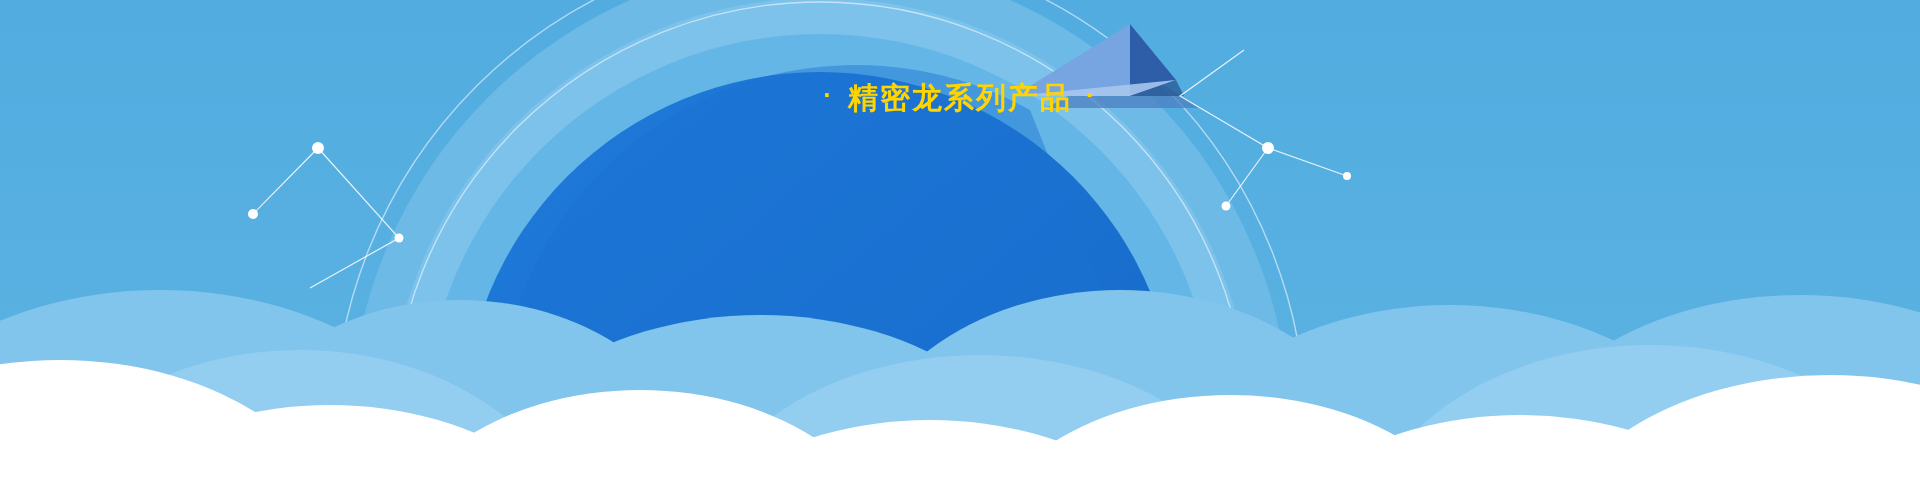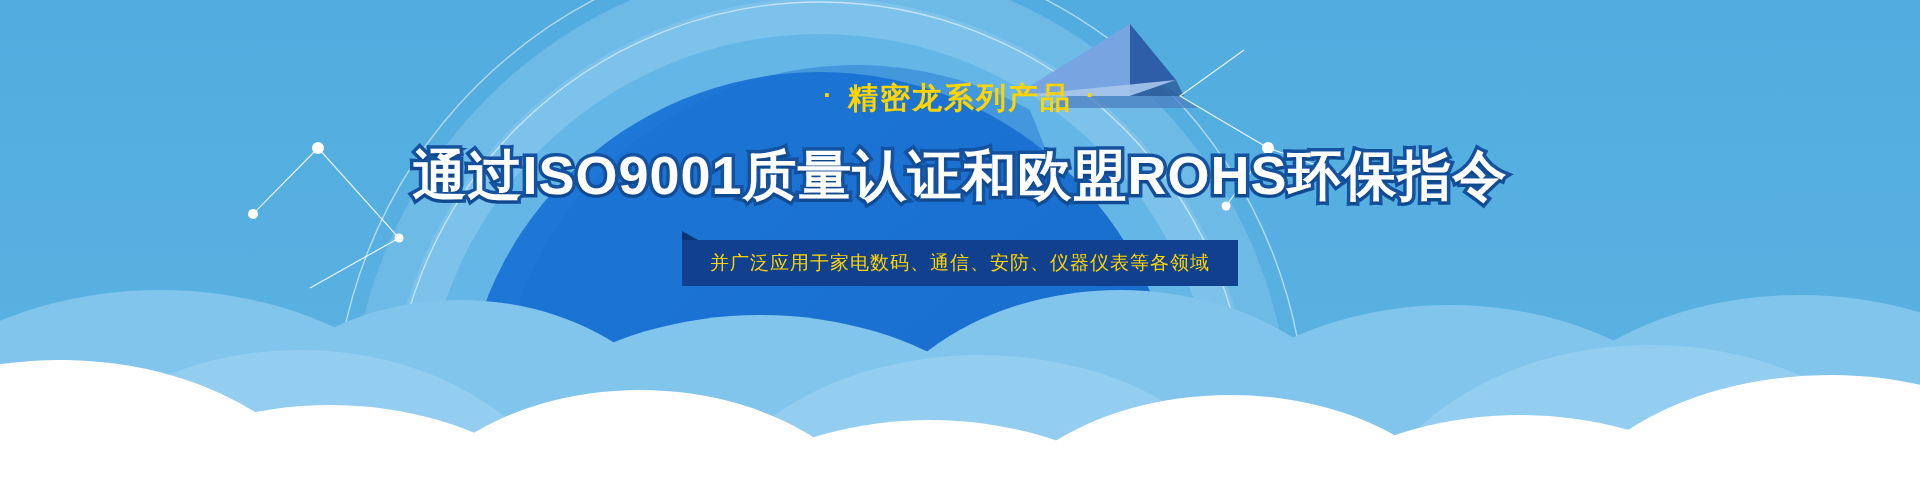--- a/index.html
+++ b/index.html
@@ -197,23 +197,16 @@
       <rect x="0" y="640" width="1920" height="60"></rect>
     </g>
   </svg>
 
   <div class="content">
 
     <div class="kicker">
       <span class="dot">·</span><span>精密龙系列产品</span><span class="dot">·</span>
     </div>
 
-    <div class="headline">通过ISO9001质量认证和欧盟ROHS环保指令</div>
-
-    <div class="subbar-wrap">
-      <div class="subbar-fold"></div>
-      <div class="subbar">
-        <span class="subbar-text">并广泛应用于家电数码、通信、安防、仪器仪表等各领域</span>
-      </div>
-    </div>
+
 
   </div>
 </div>
 
 </body></html>

